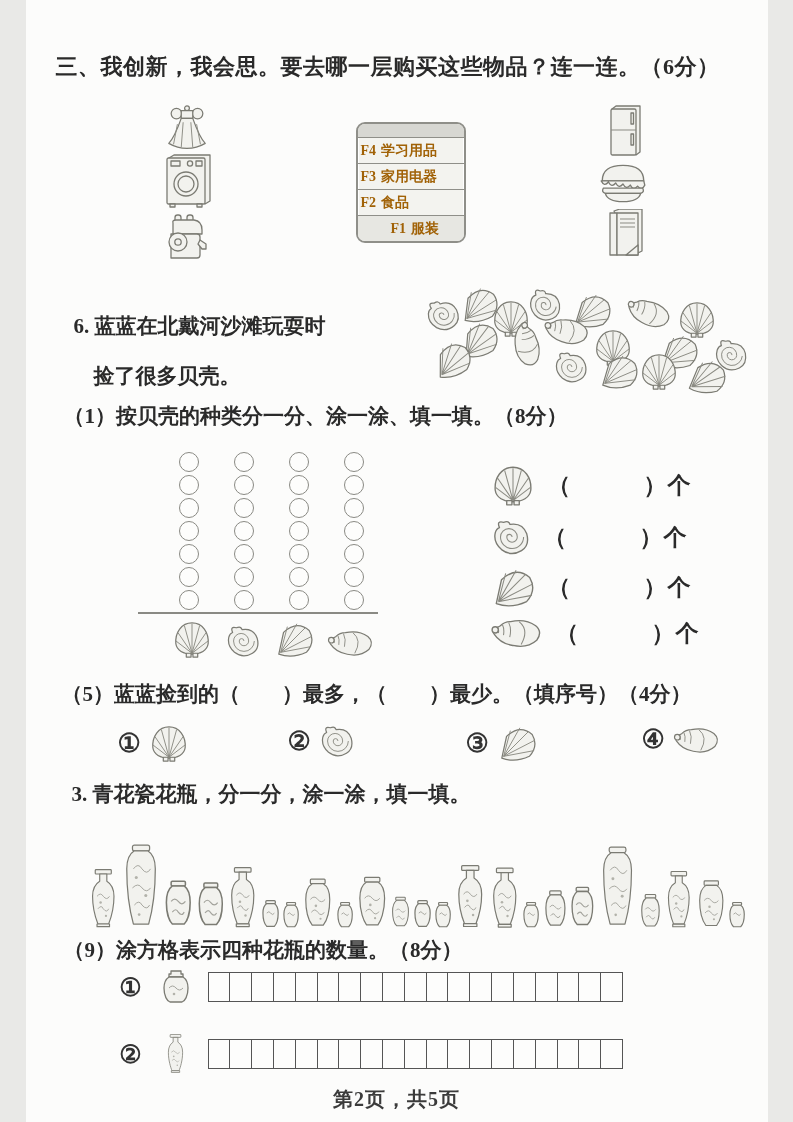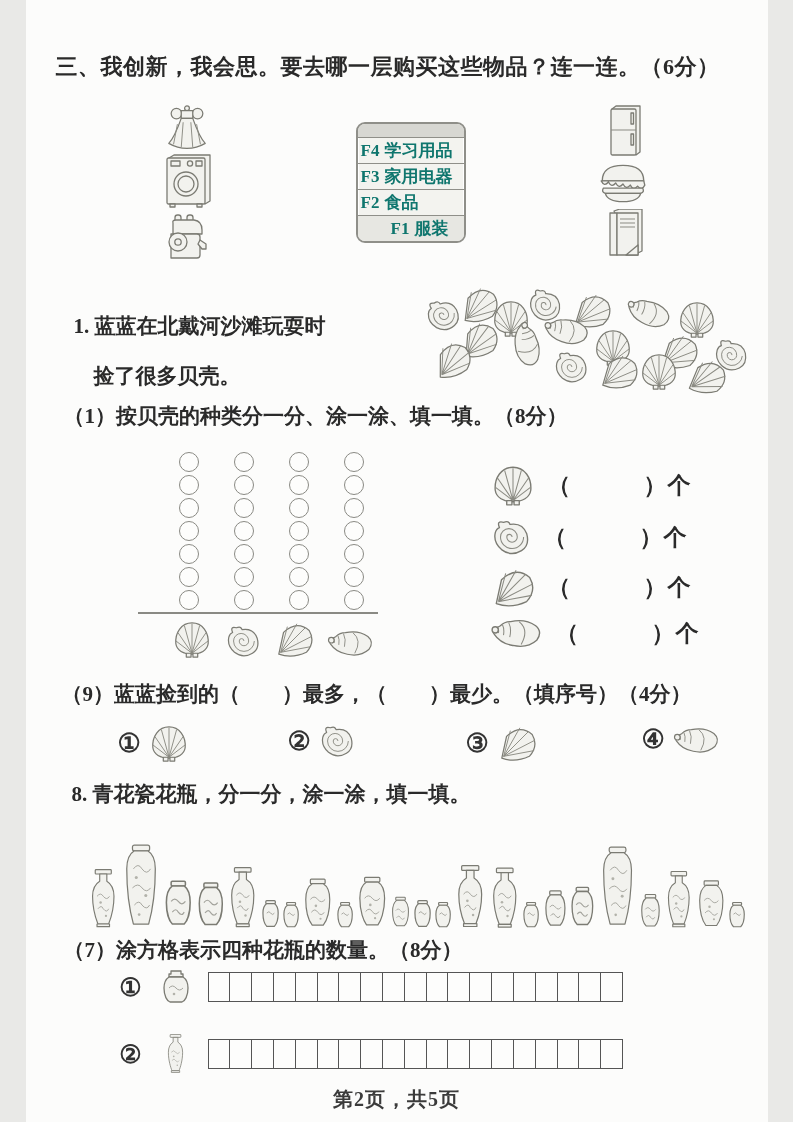--- a/index.html
+++ b/index.html
@@ -5,22 +5,22 @@
   html,body{margin:0;padding:0;background:#e9e9e7;}
   .page{position:relative;width:742px;height:1122px;margin:0 auto;background:#fcfcfb;
         font-family:"Liberation Serif","DejaVu Serif",serif;color:#2a2a2a;overflow:hidden;font-weight:bold;}
   .abs{position:absolute;}
   .sec-title{font-size:22px;letter-spacing:.5px;white-space:nowrap;}
   .body-line{font-size:21px;white-space:nowrap;}
   
   .dir{width:106px;border:2px solid #8f8f89;border-radius:9px;background:#f3f3ef;overflow:hidden;
        box-shadow:0 0 0 1px #fff inset;}
   .dir-top{height:13px;background:#d7d7d2;}
-  .dir-row{height:25px;line-height:25px;border-top:1.4px solid #8f8f89;font-size:17px;
-           padding-left:3px;white-space:nowrap;color:#0f766e;}
+  .dir-row{height:25px;line-height:25px;border-top:1.4px solid #8f8f89;font-size:14px;
+           padding-left:3px;white-space:nowrap;color:#a16207;}
   .dir-row:nth-child(4),.dir-row:nth-child(5){background:#e7e7e2;padding-left:33px;}
   .dir-floor{margin-right:5px;font-family:"Liberation Serif",serif;}
   
   .tally{display:grid;grid-template-columns:repeat(4,20px);column-gap:35px;row-gap:3px;}
   .circ{width:20px;height:20px;border:1.6px solid #8a8a84;border-radius:50%;background:#fdfdfc;box-sizing:border-box;}
   .tally-base{height:2px;background:#8a8a84;}
   .tally-shells{display:flex;width:205px;justify-content:space-between;align-items:flex-end;}
   
   .count-row{display:flex;align-items:center;gap:12px;}
   .count-text{font-size:23px;white-space:nowrap;letter-spacing:1px;}
@@ -199,21 +199,21 @@
     <svg width="54" height="42">
         <use href="#it-burger"></use>
       </svg>
     </div>
   <div class="abs" style="left:577px;top:209px;">
     <svg width="44" height="48">
         <use href="#it-books"></use>
       </svg>
     </div>
 
-  <div class="abs body-line" style="left:48px;top:312px;">1. 蓝蓝在北戴河沙滩玩耍时</div>
+  <div class="abs body-line" style="left:48px;top:312px;">6. 蓝蓝在北戴河沙滩玩耍时</div>
   <div class="abs body-line" style="left:68px;top:354px;margin-top:8px;">捡了很多贝壳。</div>
 
   <div class="abs" id="scatter" style="left:0;top:0;width:793px;height:420px;">
       <svg width="38" height="34" style="position: absolute; left: 398px; top: 298px; transform: rotate(-10deg);">
         <use href="#sh-snail" xlink:href="#sh-snail"></use>
       </svg>
       <svg width="42" height="38" style="position: absolute; left: 432px; top: 285px; transform: rotate(-5deg);">
         <use href="#sh-fan" xlink:href="#sh-fan"></use>
       </svg>
       <svg width="42" height="38" style="position: absolute; left: 464px; top: 299px; transform: rotate(0deg);">
@@ -334,21 +334,21 @@
         <span class="count-text">（　　　）个</span>
       </div>
       <div class="abs count-row" style="left: 464px; top: 616px;">
         <svg width="54" height="34">
           <use href="#sh-conch" xlink:href="#sh-conch"></use>
         </svg>
         <span class="count-text">（　　　）个</span>
       </div>
     </div>
 
-  <div class="abs body-line" style="left:36px;top:680px;">（9）蓝蓝捡到的（　　）最多，（　　）最少。（填序号）（4分）</div>
+  <div class="abs body-line" style="left:36px;top:680px;">（5）蓝蓝捡到的（　　）最多，（　　）最少。（填序号）（4分）</div>
   <div id="options">
       <div class="abs option" style="left: 92px; top: 724px;">
         <span class="opt-num">①</span>
         <svg width="42" height="38">
           <use href="#sh-scallop" xlink:href="#sh-scallop"></use>
         </svg>
       </div>
       <div class="abs option" style="left: 262px; top: 724px;">
         <span class="opt-num">②</span>
         <svg width="38" height="34">
@@ -362,21 +362,21 @@
         </svg>
       </div>
       <div class="abs option" style="left: 616px; top: 724px;">
         <span class="opt-num">④</span>
         <svg width="50" height="30">
           <use href="#sh-conch" xlink:href="#sh-conch"></use>
         </svg>
       </div>
     </div>
 
-  <div class="abs body-line" style="left:46px;top:780px;">8. 青花瓷花瓶，分一分，涂一涂，填一填。</div>
+  <div class="abs body-line" style="left:46px;top:780px;">3. 青花瓷花瓶，分一分，涂一涂，填一填。</div>
   <div class="abs vase-row" id="vases" style="left:64px;top:818px;width:656px;height:112px;justify-content:center;">
       <svg width="30" height="62">
         <use href="#v-tall" xlink:href="#v-tall"></use>
       </svg>
       <svg width="40" height="88">
         <use href="#v-grand" xlink:href="#v-grand"></use>
       </svg>
       <svg width="30" height="50">
         <use href="#v-small" xlink:href="#v-small"></use>
       </svg>
@@ -435,21 +435,21 @@
         <use href="#v-tall" xlink:href="#v-tall"></use>
       </svg>
       <svg width="30" height="50">
         <use href="#v-med" xlink:href="#v-med"></use>
       </svg>
       <svg width="17" height="28">
         <use href="#v-tiny" xlink:href="#v-tiny"></use>
       </svg>
     </div>
 
-  <div class="abs body-line" style="left:38px;top:936px;">（7）涂方格表示四种花瓶的数量。（8分）</div>
+  <div class="abs body-line" style="left:38px;top:936px;">（9）涂方格表示四种花瓶的数量。（8分）</div>
   <div class="abs grid-row" id="grow0" style="left:92px;top:970px;">
       <span class="gnum">①</span>
       <span class="gicon">
         <svg width="30" height="34">
           <use href="#v-jar" xlink:href="#v-jar"></use>
         </svg>
       </span>
       <div class="cells">
         <div class="cell"></div>
         <div class="cell"></div>

